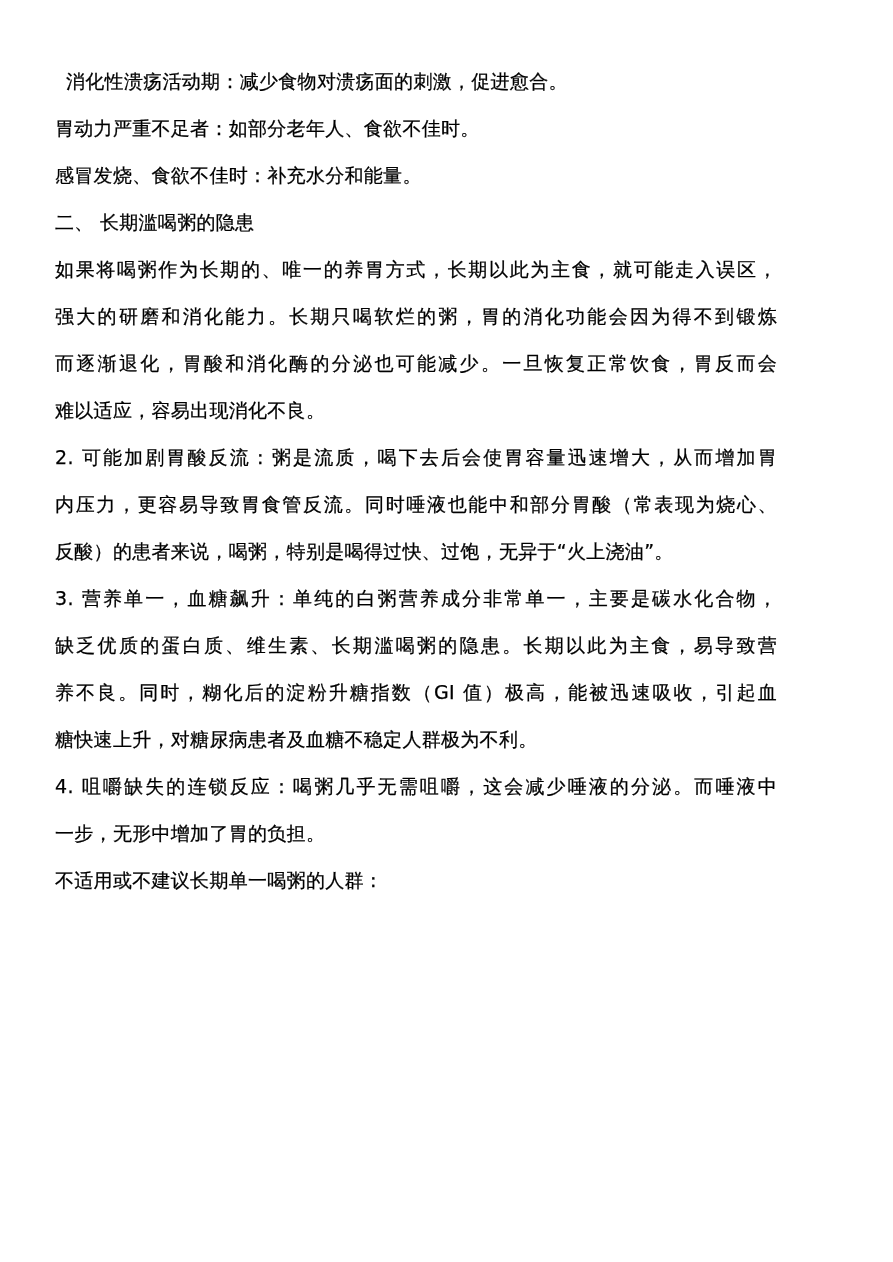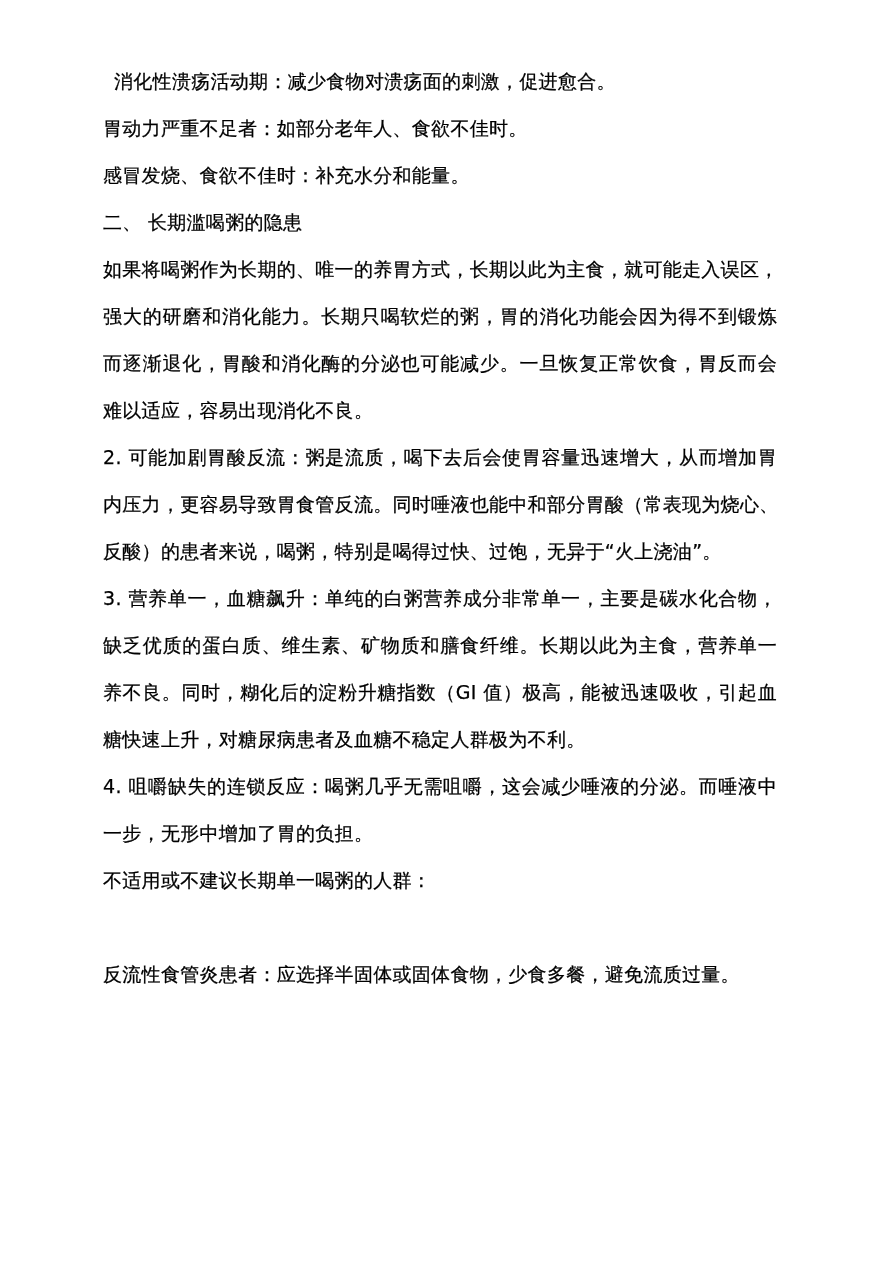--- a/index.html
+++ b/index.html
@@ -21,21 +21,20 @@
     top: 58px;
     width: 722px;
   }
   .line {
     font-size: 19px;
     line-height: 47px;
     height: 47px;
     white-space: nowrap;
     letter-spacing: 0.3px;
     font-weight: 500;
-    margin-left: 48px;
     -webkit-text-stroke: 0.25px #000;
   }
   .indent {
     padding-left: 11px;
   }
   .spacer {
     height: 47px;
   }
   .just {
     text-align: justify;
@@ -51,21 +50,20 @@
   <div class="line">感冒发烧、食欲不佳时：补充水分和能量。</div>
   <div class="line">二、  长期滥喝粥的隐患</div>
   <div class="line just">如果将喝粥作为长期的、唯一的养胃方式，长期以此为主食，就可能走入误区，</div>
   <div class="line just">强大的研磨和消化能力。长期只喝软烂的粥，胃的消化功能会因为得不到锻炼</div>
   <div class="line just">而逐渐退化，胃酸和消化酶的分泌也可能减少。一旦恢复正常饮食，胃反而会</div>
   <div class="line">难以适应，容易出现消化不良。</div>
   <div class="line just">2. 可能加剧胃酸反流：粥是流质，喝下去后会使胃容量迅速增大，从而增加胃</div>
   <div class="line just">内压力，更容易导致胃食管反流。同时唾液也能中和部分胃酸（常表现为烧心、</div>
   <div class="line">反酸）的患者来说，喝粥，特别是喝得过快、过饱，无异于“火上浇油”。</div>
   <div class="line just">3. 营养单一，血糖飙升：单纯的白粥营养成分非常单一，主要是碳水化合物，</div>
-  <div class="line just">缺乏优质的蛋白质、维生素、矿物质和膳食纤维。长期以此为主食，营养单一</div>
+  <div class="line just">缺乏优质的蛋白质、维生素、长期滥喝粥的隐患。长期以此为主食，易导致营</div>
   <div class="line just">养不良。同时，糊化后的淀粉升糖指数（GI 值）极高，能被迅速吸收，引起血</div>
   <div class="line">糖快速上升，对糖尿病患者及血糖不稳定人群极为不利。</div>
   <div class="line just">4. 咀嚼缺失的连锁反应：喝粥几乎无需咀嚼，这会减少唾液的分泌。而唾液中</div>
   <div class="line">一步，无形中增加了胃的负担。</div>
   <div class="line">不适用或不建议长期单一喝粥的人群：</div>
   <div class="line spacer"></div>
-  <div class="line">反流性食管炎患者：应选择半固体或固体食物，少食多餐，避免流质过量。</div>
 </div>
 
 </body></html>

